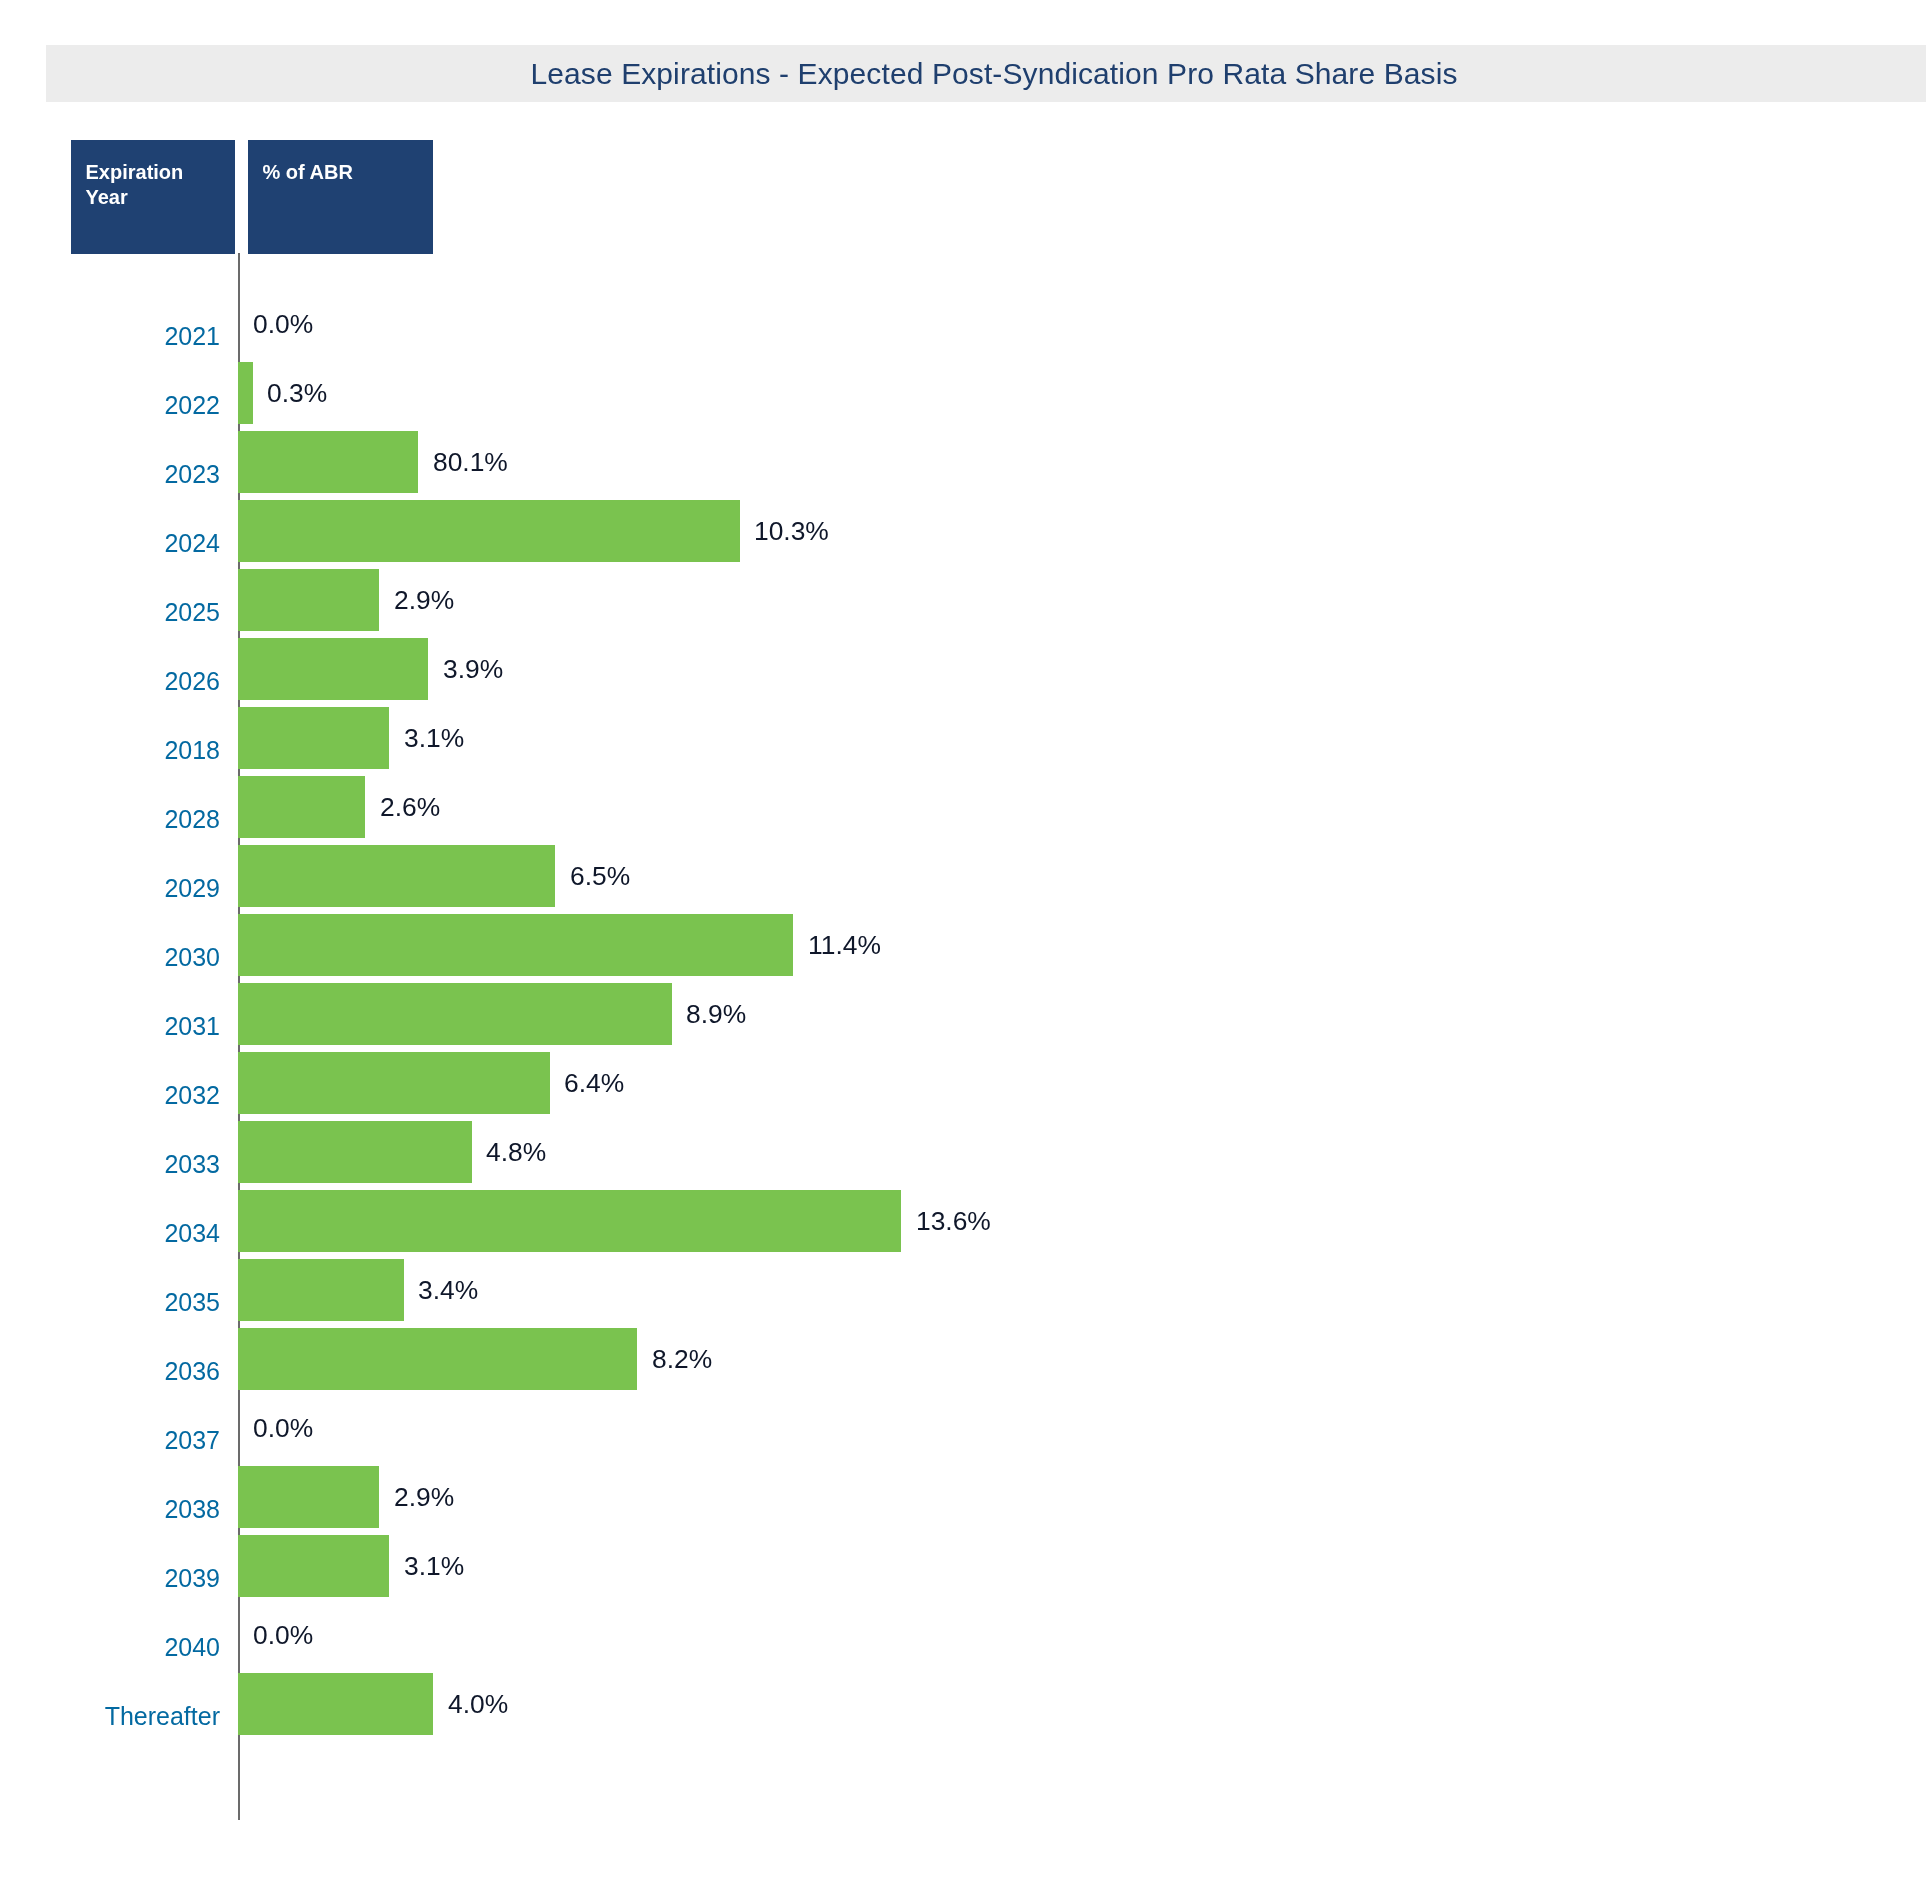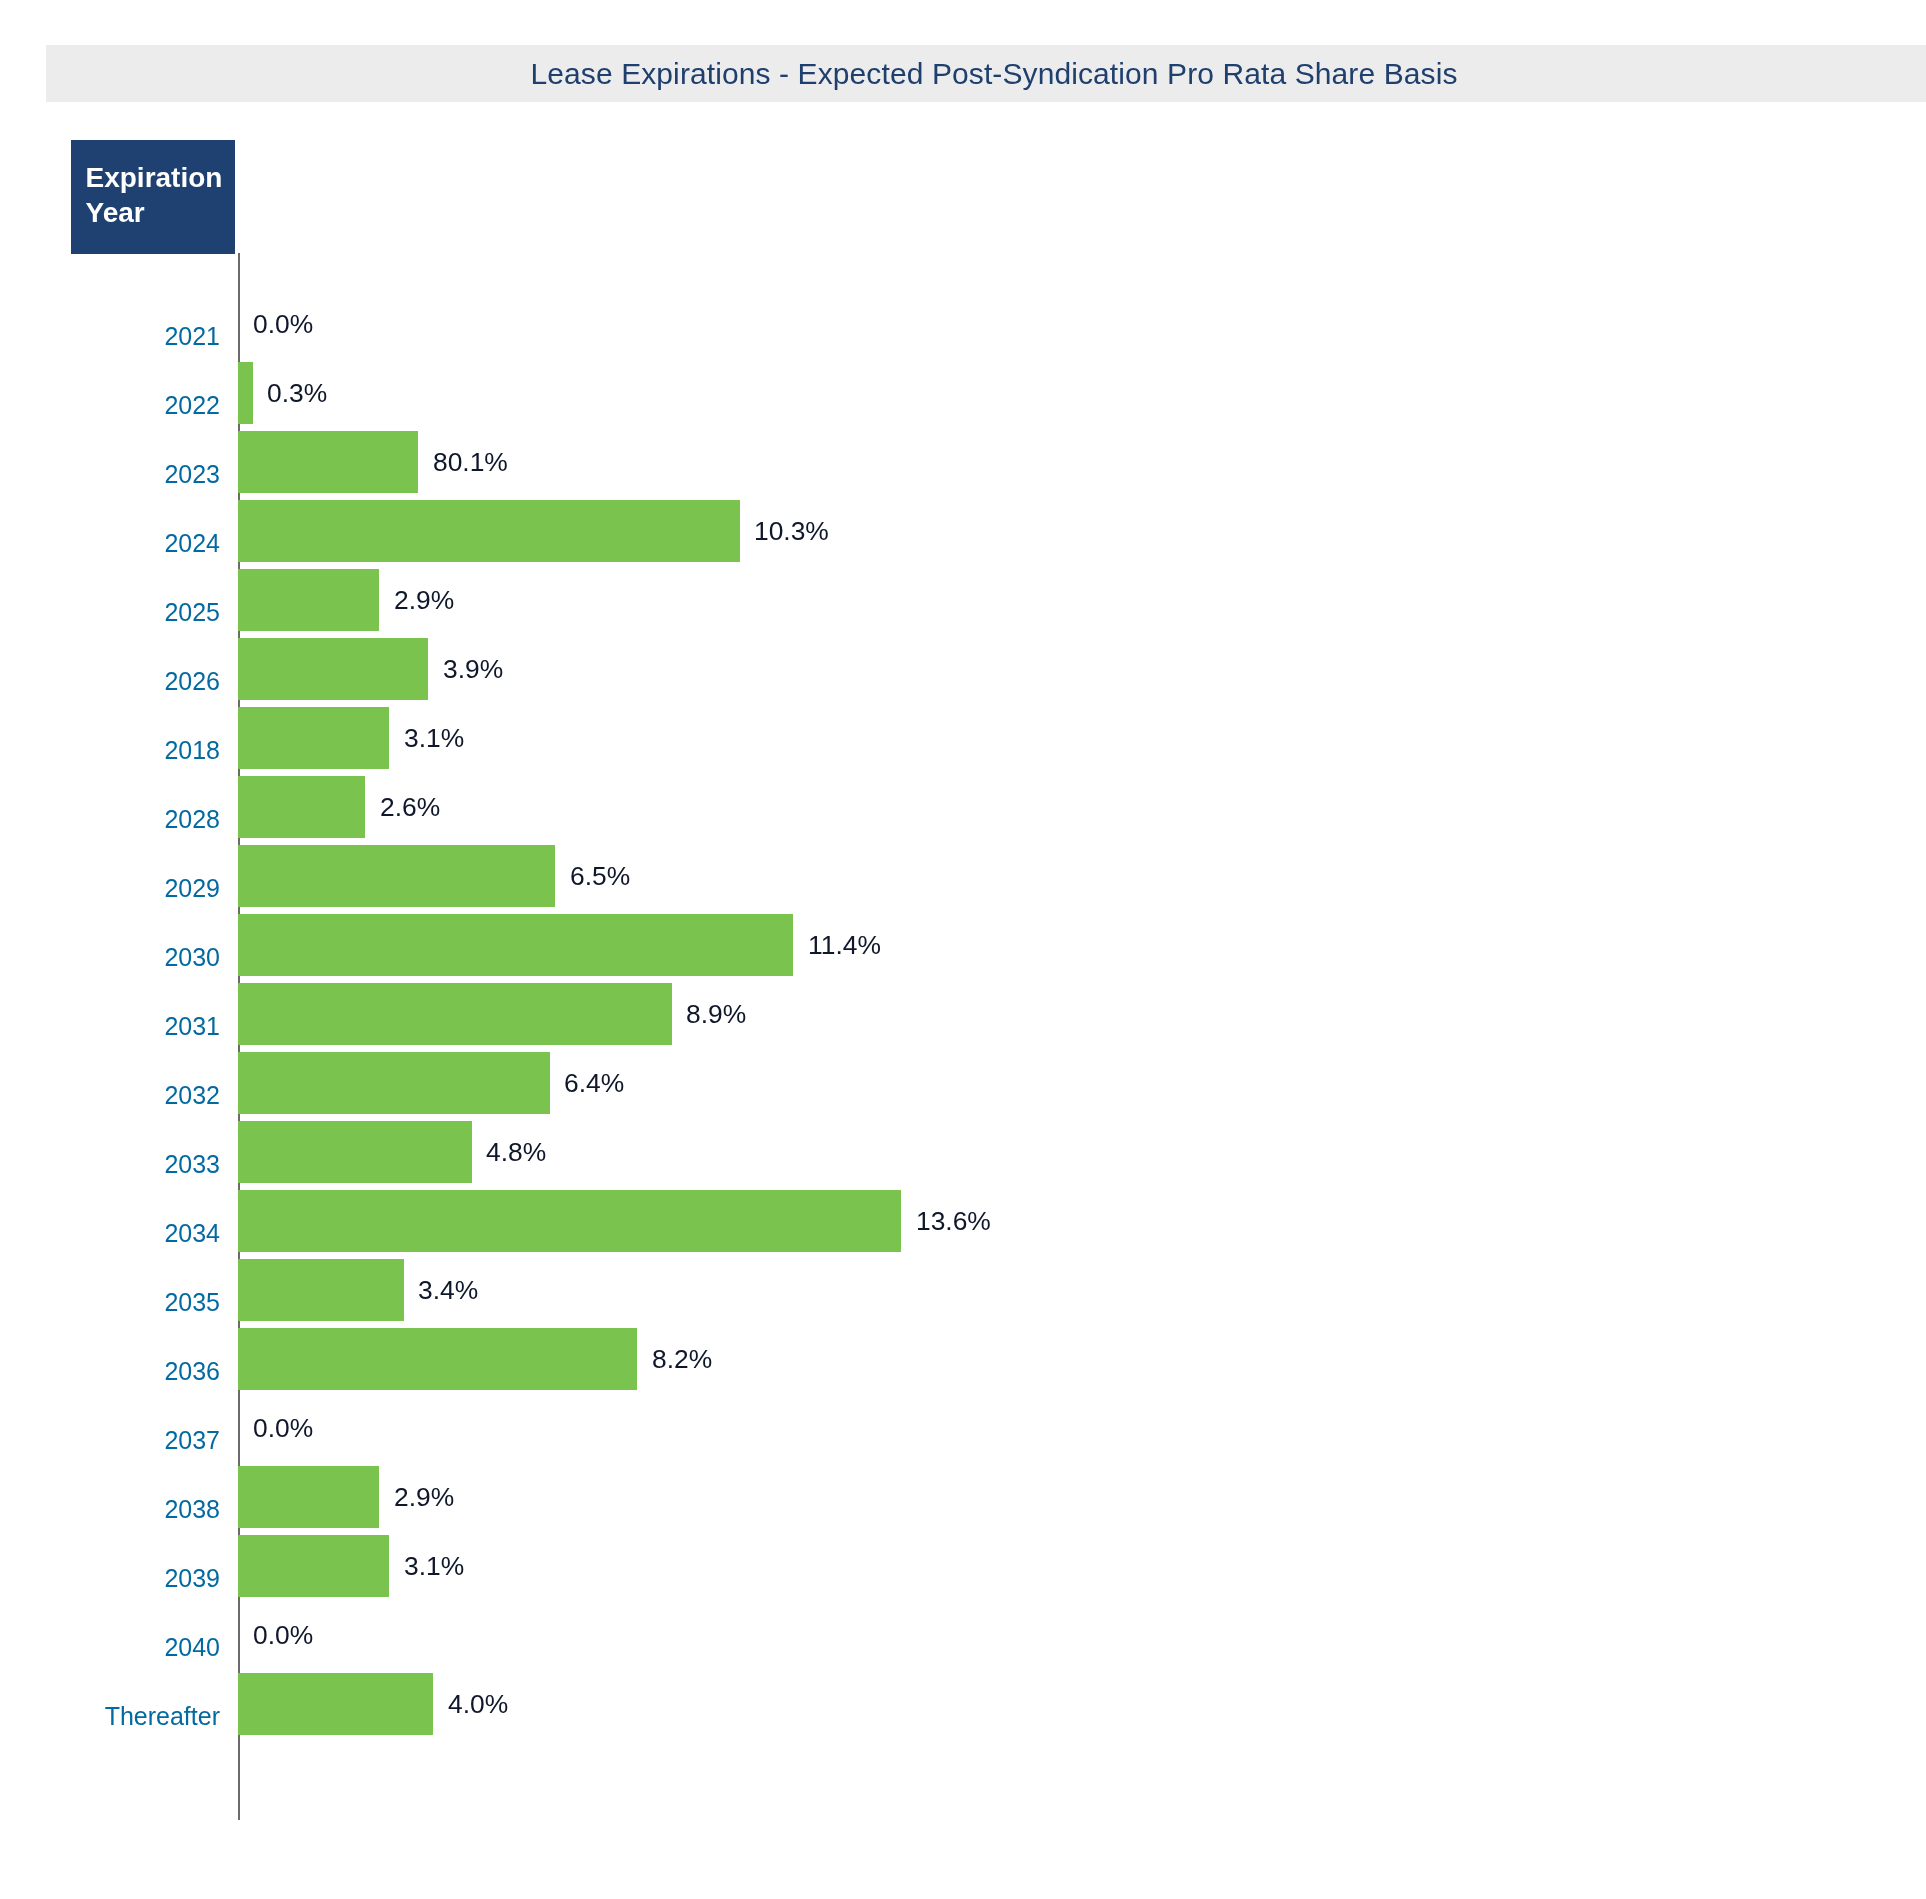--- a/index.html
+++ b/index.html
@@ -33,21 +33,21 @@
   .panel{position:absolute; top:0; height:1900px;}
   #panel-abr{left:0;}
   #panel-sqft{left:967px;}
 
   
   .hdr-group{position:absolute; top:140px; height:114px;}
   .hdr-cell{
     position:absolute; top:0; height:114px;
     background:#1f4172;
     color:#ffffff;
-    font-size:28px;
+    font-size:20px;
     font-weight:bold;
     line-height:1.25;
     box-sizing:border-box;
     padding:20px 14.5px 0 14.5px;
   }
   .hdr-year{left:0; width:164px;}
   .hdr-val{width:180px;}
 
   #abr-hdr{left:71px; width:356px;}
   #abr-hdr .hdr-val{left:177px; width:185px;}
@@ -101,20 +101,21 @@
 <body>
 
 <div id="title-bar">
   <div id="title-text">Lease Expirations - Expected Post-Syndication Pro Rata Share Basis</div>
 </div>
 
 <div class="panel" id="panel-abr">
 
   <div class="hdr-group" id="abr-hdr">
     <div class="hdr-cell hdr-year">Expiration Year</div>
+    <div class="hdr-cell hdr-val">% of ABR</div>
   </div>
 
   <div class="axis-line" id="abr-axis"></div>
 
   <div class="rows" id="abr-rows">
       <div class="row">
         <div class="cat-label">2021</div>
         <div class="val-label" style="left: 253px;">0.0%</div>
       </div>
       <div class="row">

